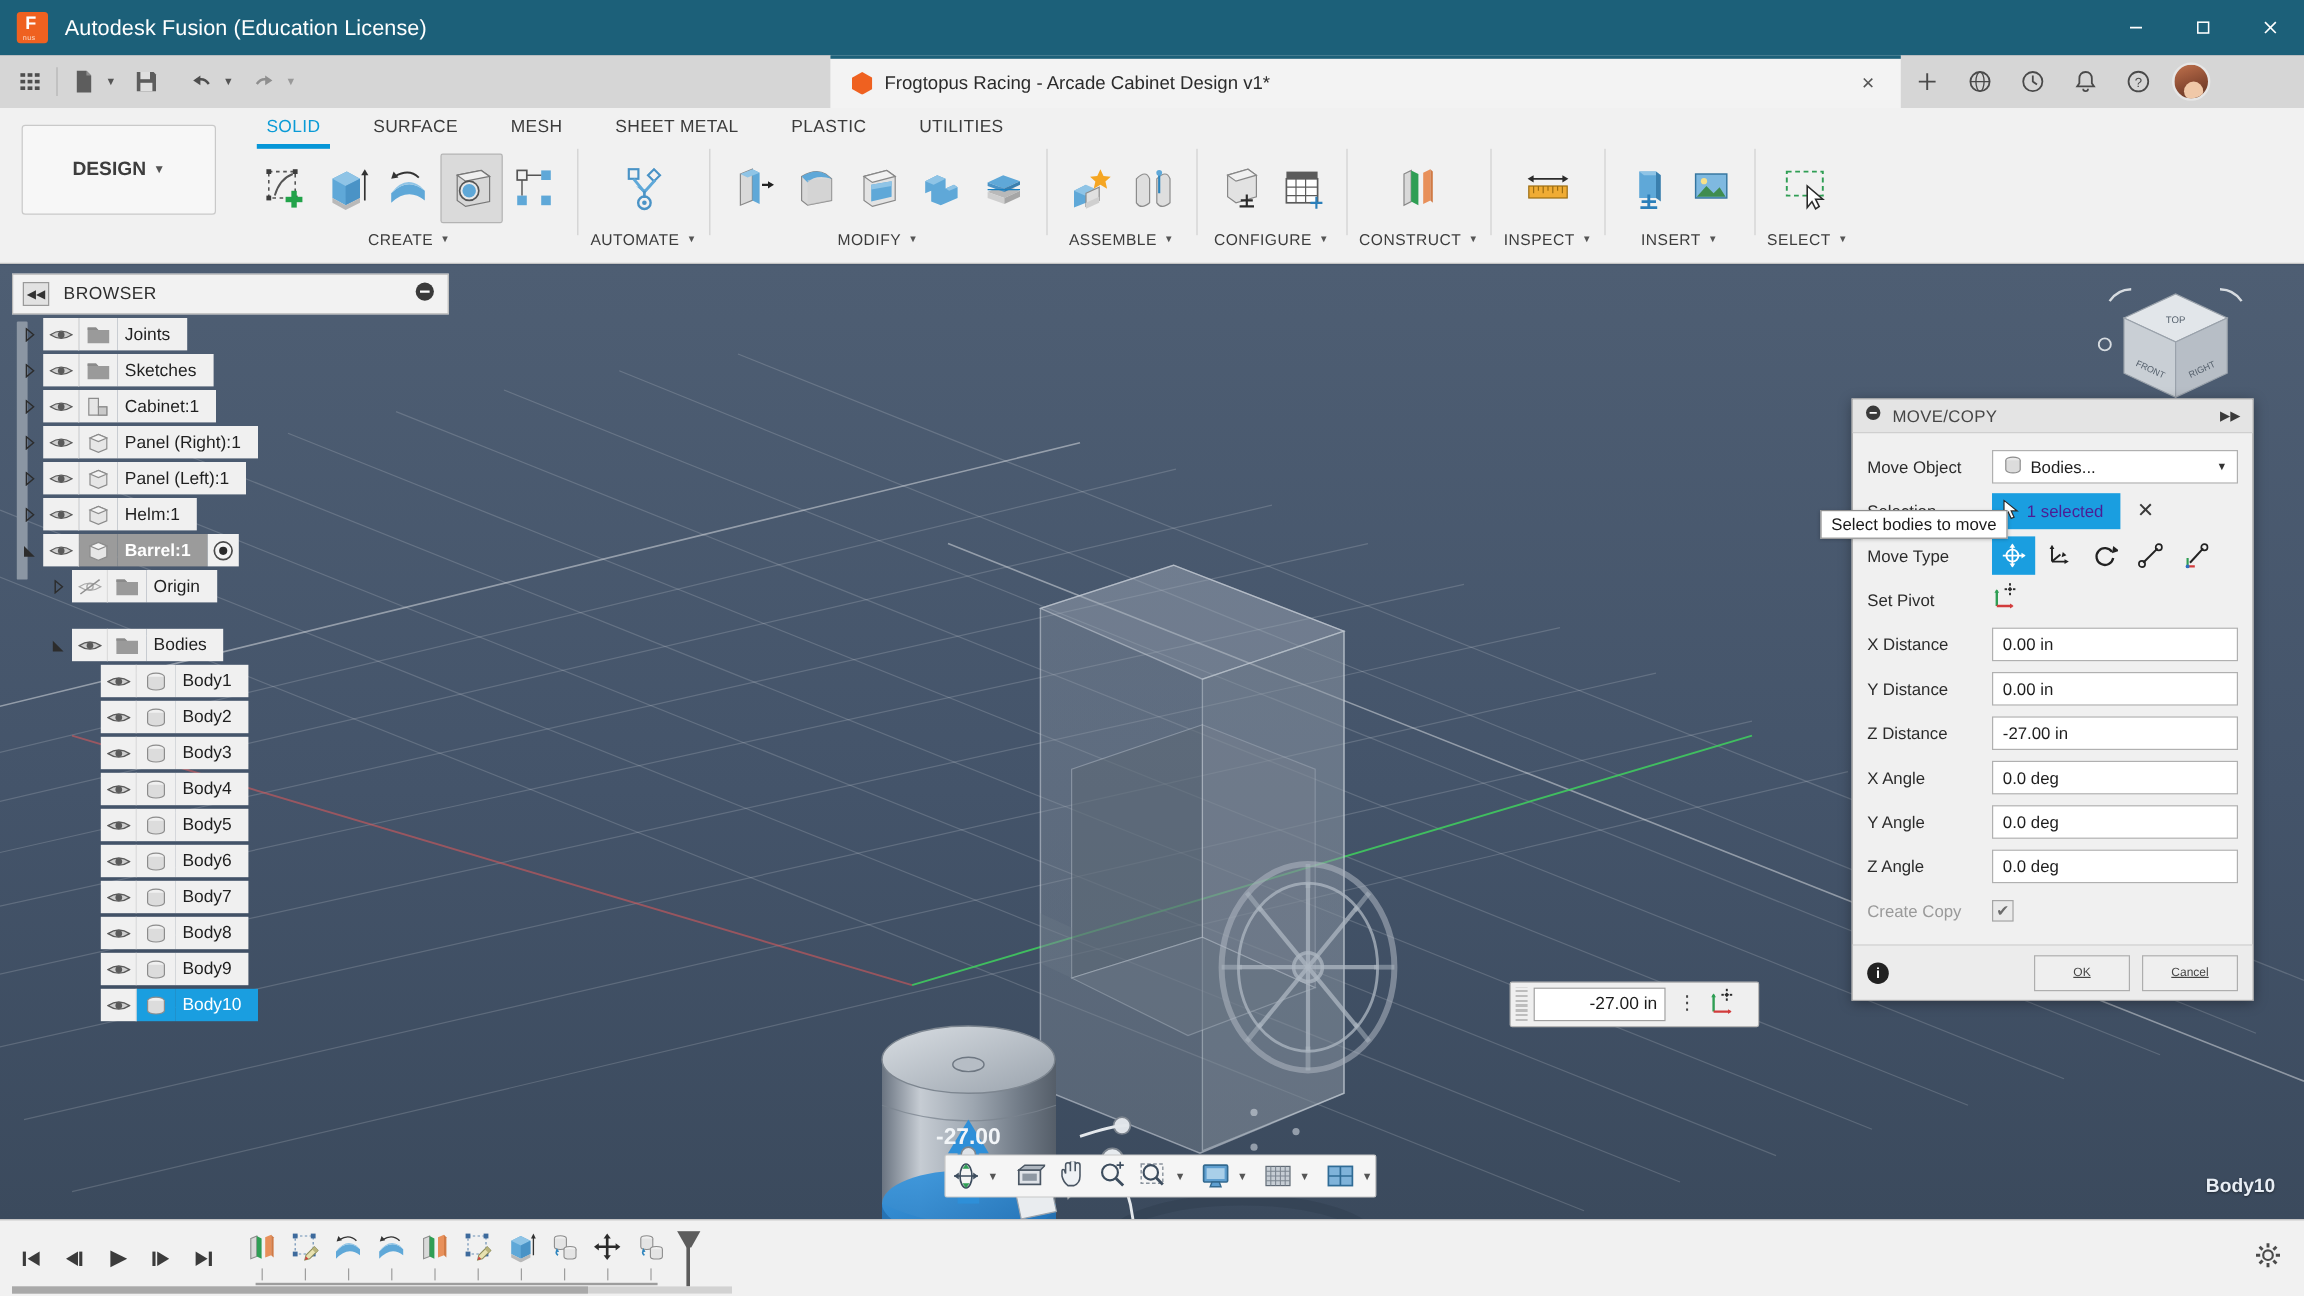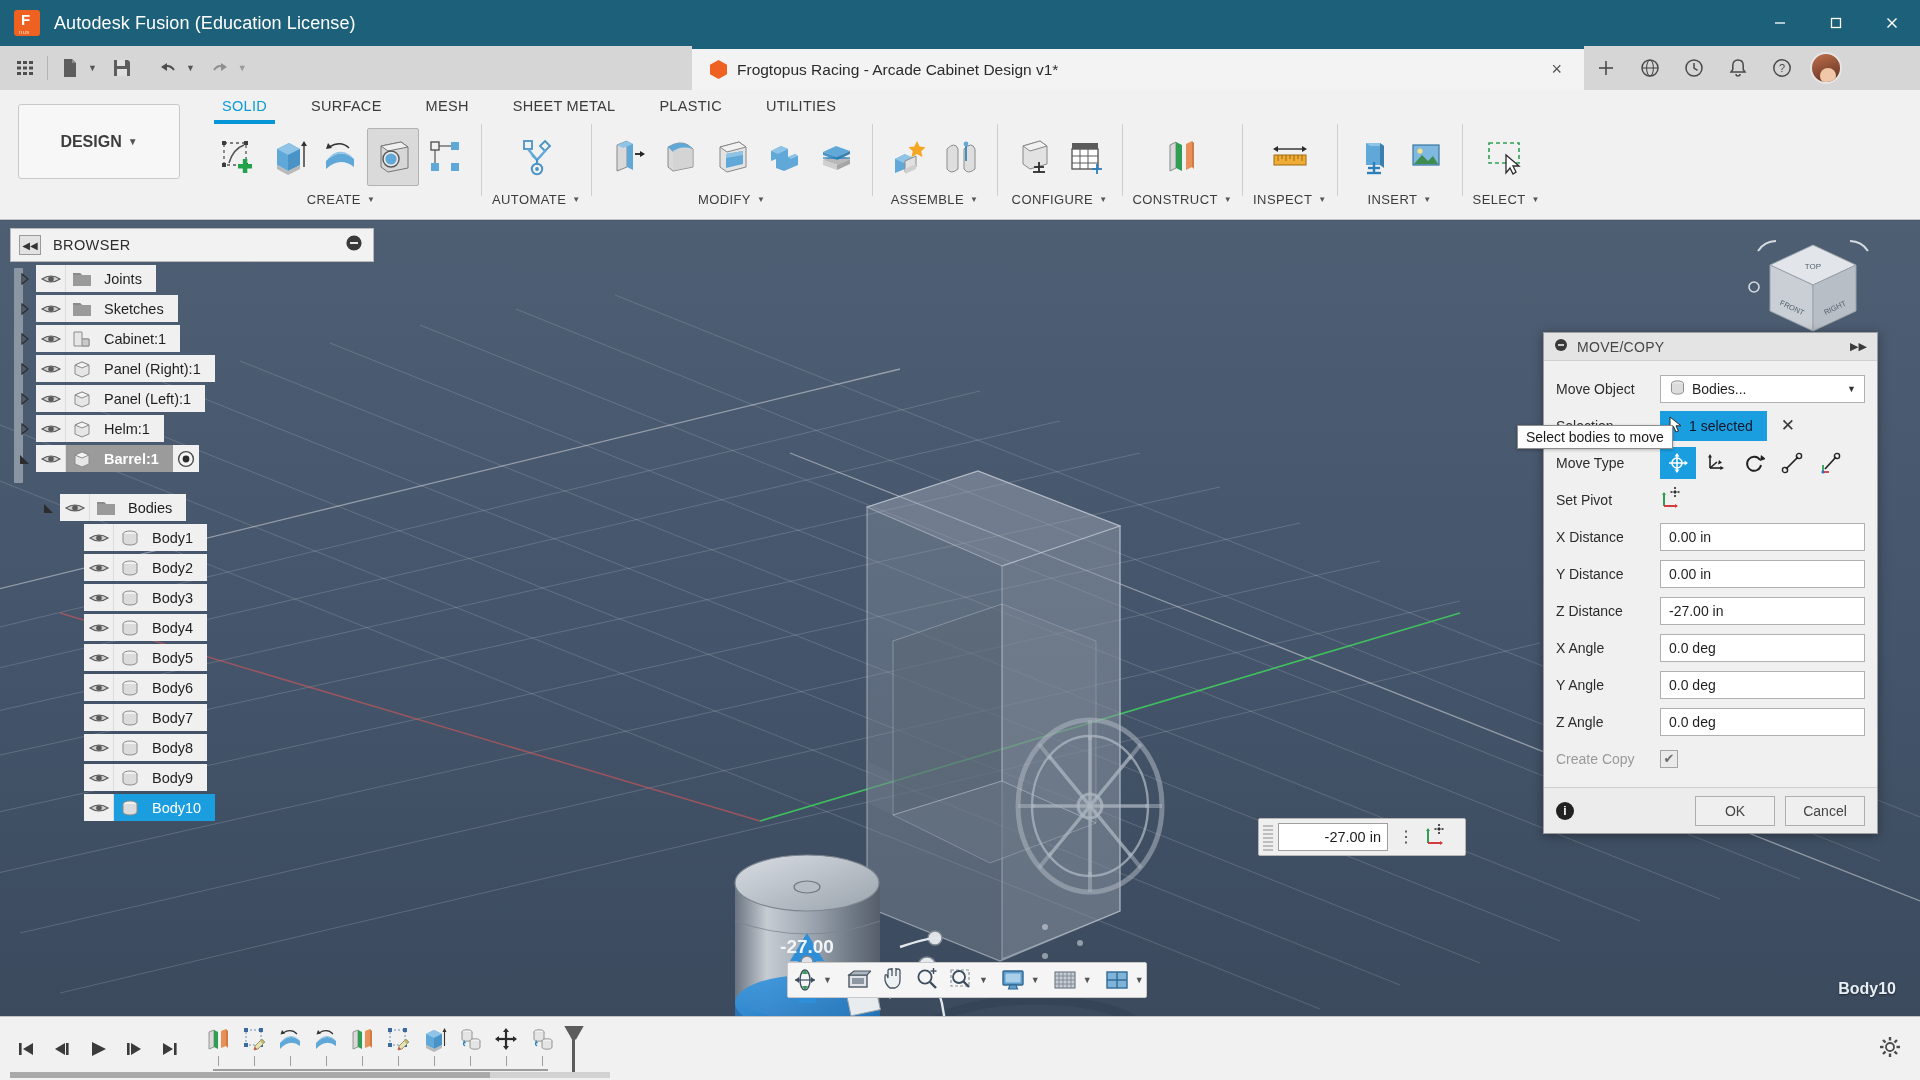--- a/index.html
+++ b/index.html
@@ -215,21 +215,21 @@
   .frow { display: flex; align-items: center; height: 37px; }
   .flabel { width: 104px; font-size: 14px; color: #2c2c2c; flex: none; }
   .flabel.dim { color: #9a9a9a; }
   .fctl { flex: 1; display: flex; align-items: center; }
   .combo {
     flex: 1; height: 28px; background: #fff; border: 1px solid #b0b0b0;
     display: flex; align-items: center; padding: 0 8px; font-size: 14px; color: #1e1e1e;
   }
   .combo .caret { margin-left: auto; font-size: 9px; color: #333; }
   .selbtn {
-    height: 30px; background: #1a9ee0; color: #0f172a; display: flex; align-items: center;
+    height: 30px; background: #1a9ee0; color: #4c1d95; display: flex; align-items: center;
     padding: 0 14px 0 8px; font-size: 14px; gap: 6px;
   }
   .selx { margin-left: 14px; color: #3a3a3a; font-size: 17px; }
   .mtbtn {
     width: 36px; height: 32px; display: flex; align-items: center; justify-content: center;
     margin-right: 2px;
   }
   .mtbtn.on { background: #1a9ee0; }
   .ftext {
     flex: 1; height: 28px; background: #fff; border: 1px solid #b0b0b0;
@@ -240,21 +240,21 @@
     display: flex; align-items: center; justify-content: center; color: #6c6c6c; font-size: 13px;
   }
   .dlg-foot {
     border-top: 1px solid #cfcfcf; background: #ececec; height: 46px;
     display: flex; align-items: center; padding: 0 12px;
   }
   .dlg-foot .info { width: 18px; height: 18px; border-radius: 50%; background: #222; color: #fff;
     font-size: 12px; display: flex; align-items: center; justify-content: center; font-weight: bold; }
   .dbtn {
     width: 80px; height: 30px; background: #efefef; border: 1px solid #aeaeae;
-    font-size: 14px; color: #454545; display: flex; align-items: center; justify-content: center;
+    font-size: 10px; color: #454545; display: flex; align-items: center; justify-content: center; text-decoration: underline;
   }
   .dlg-foot .btns { margin-left: auto; display: flex; gap: 10px; }
 
   .tooltip {
     position: absolute; left: 1517px; top: 425px; z-index: 60;
     background: #fff; border: 1px solid #8d8d8d; padding: 3px 8px;
     font-size: 14px; color: #1b1b1b; white-space: nowrap;
     box-shadow: 0 1px 3px rgba(0,0,0,.25);
   }
 
@@ -1130,20 +1130,43 @@
               <path d="M3 5 L10 2 L17 5 L10 8 Z" fill="#f4f4f4" stroke="#8c8c8c" stroke-width="1"></path>
             </svg>
           </span>
           <span class="tlabel">Barrel:1</span>
           <span class="radio">
             <svg width="18" height="18" viewBox="0 0 18 18">
               <circle cx="9" cy="9" r="7.4" fill="#f4f4f4" stroke="#4a4a4a" stroke-width="1.4"></circle>
               <circle cx="9" cy="9" r="3.4" fill="#2b2b2b"></circle>
             </svg>
           </span>
+        </span>
+      </div>
+      <div class="trow" style="padding-left: 24px;">
+        <span class="arrow">
+          <svg width="10" height="12" viewBox="0 0 10 12">
+            <path d="M2 1 L8 6 L2 11 Z" fill="none" stroke="#2c2c2c" stroke-width="1.2"></path>
+          </svg>
+        </span>
+        <span class="tw">
+          <span class="eye">
+            <svg width="20" height="14" viewBox="0 0 20 14">
+              <path d="M1 7 q9 -6 18 0 q-9 6 -18 0 Z" fill="none" stroke="#a8a8a8" stroke-width="1.1"></path>
+              <circle cx="10" cy="7" r="2.6" fill="none" stroke="#a8a8a8" stroke-width="1.1"></circle>
+              <line x1="2" y1="13" x2="18" y2="1" stroke="#8f8f8f" stroke-width="1.3"></line>
+            </svg>
+          </span>
+          <span class="ticon">
+            <svg width="20" height="18" viewBox="0 0 20 18">
+              <path d="M1 3 h7 l2 2 h9 v11 H1 Z" fill="#9a9a9a"></path>
+              <path d="M1 3 h7 l2 2 H1 Z" fill="#8a8a8a"></path>
+            </svg>
+          </span>
+          <span class="tlabel">Origin</span>
         </span>
       </div>
       <div class="trow" style="padding-left: 24px; margin-top: 20px;">
         <span class="arrow">
           <svg width="12" height="12" viewBox="0 0 12 12">
             <path d="M1 2 L10 11 L1 11 Z" fill="#2c2c2c"></path>
           </svg>
         </span>
         <span class="tw">
           <span class="eye">

